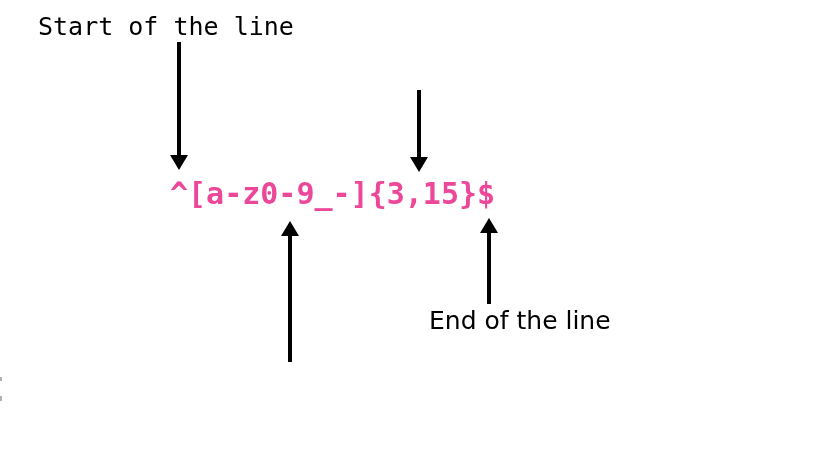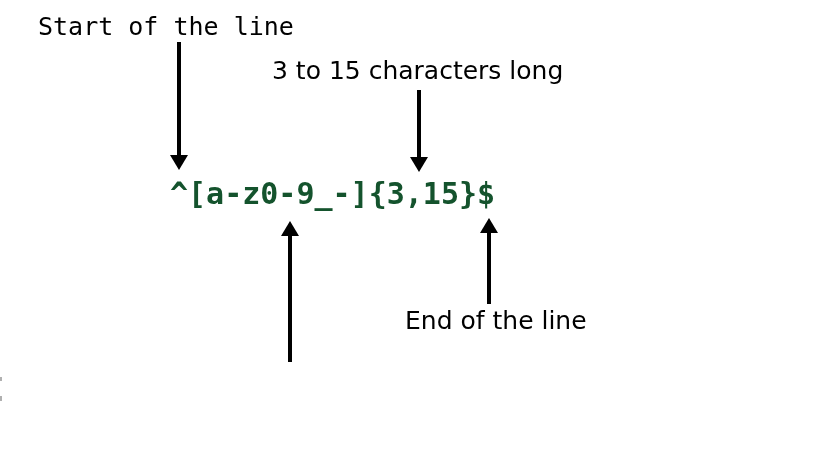--- a/index.html
+++ b/index.html
@@ -26,21 +26,21 @@
   .label.mono {
     font-family: "DejaVu Sans Mono", "Liberation Mono", monospace;
   }
   .regex {
     position: absolute;
     font-family: "DejaVu Sans Mono", "Liberation Mono", monospace;
     font-weight: bold;
     font-size: 30px;
     line-height: 1.2;
     white-space: nowrap;
-    color: #14532d;
+    color: #ec4899;
   }
   .arrow {
     position: absolute;
     width: 18px;
   }
   .arrow .shaft {
     position: absolute;
     left: 50%;
     transform: translateX(-50%);
     width: 4px;
@@ -71,38 +71,37 @@
 
 <div class="canvas">
 
   <div class="label mono" style="left:38px; top:12px;">Start of the line</div>
 
   <div class="arrow down" style="left:170px; top:42px; height:128px;">
     <div class="shaft"></div>
     <div class="head"></div>
   </div>
 
-  <div class="label" style="left:272px; top:56px;">3 to 15 characters long</div>
 
   <div class="arrow down" style="left:410px; top:90px; height:82px;">
     <div class="shaft"></div>
     <div class="head"></div>
   </div>
 
   <div class="regex" style="left:170px; top:176px;">^[a-z0-9_-]{3,15}$</div>
 
   <div class="arrow up" style="left:281px; top:221px; height:141px;">
     <div class="shaft"></div>
     <div class="head"></div>
   </div>
 
   <div class="arrow up" style="left:480px; top:218px; height:86px;">
     <div class="shaft"></div>
     <div class="head"></div>
   </div>
 
-  <div class="label" style="left:405px; top:306px;">End of the line</div>
+  <div class="label" style="left:429px; top:306px;">End of the line</div>
 
 
   <div class="edge-artifact" style="top:377px; height:4px;"></div>
   <div class="edge-artifact" style="top:396px; height:5px;"></div>
 
 </div>
 
 </body></html>

